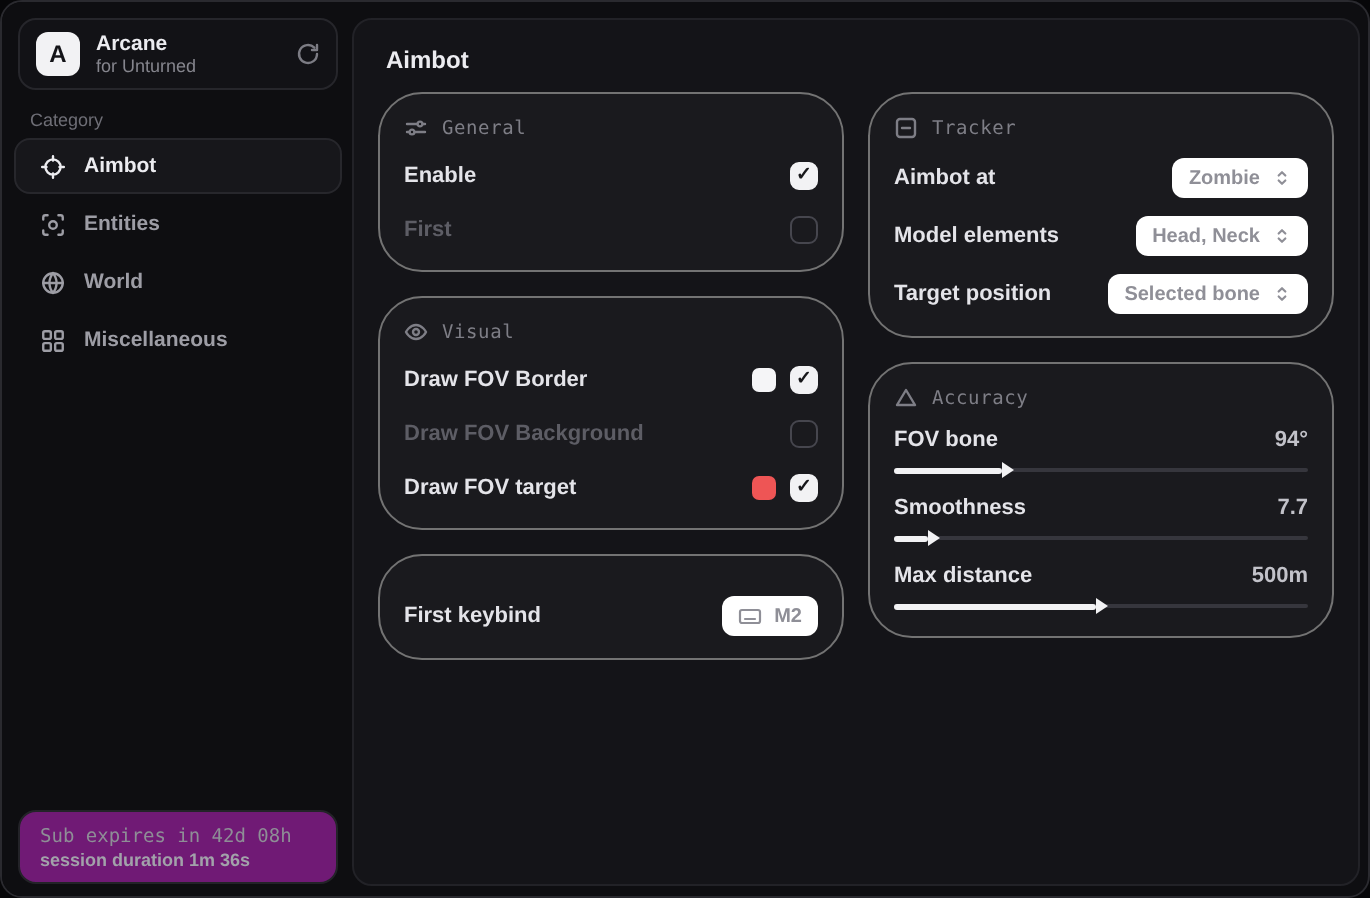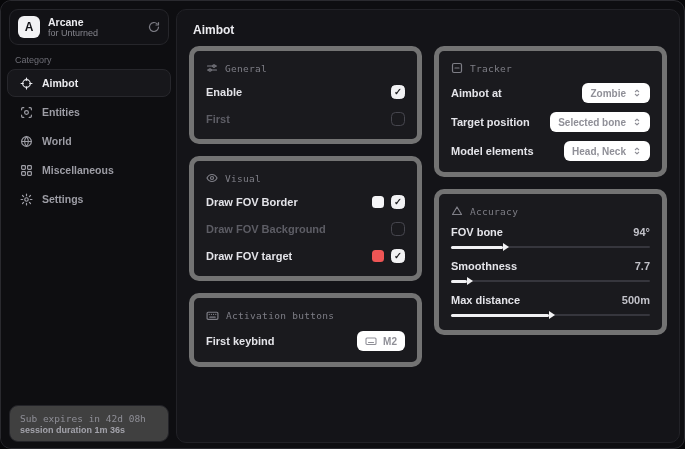--- a/index.html
+++ b/index.html
@@ -14,31 +14,31 @@
   .brand-name { font-size:10.5px; font-weight:700; color:#ececf0; }
   .brand-sub { font-size:9px; color:#85858d; }
   .refresh-btn { color:#7c7c84; display:flex; align-items:center; cursor:pointer; }
 
   .category-label { position:absolute; left:14px; top:54px; font-size:9px; color:#6e6e76; }
   .nav { position:absolute; left:6px; right:5px; top:68px; display:flex; flex-direction:column; gap:1px; }
   .nav-item { height:28px; display:flex; align-items:center; gap:9px; padding:0 12px; border-radius:8px; color:#9d9da5; font-size:10.5px; font-weight:600; border:1px solid transparent; cursor:pointer; }
   .nav-item.selected { background:#17171b; border-color:#27272c; color:#ececf0; }
   .nav-item .nicon { display:flex; align-items:center; color:inherit; }
 
-  .sub-card { position:absolute; left:8px; right:7px; bottom:6px; height:37px; border:1px solid #232328; border-radius:9px; background:#404040; padding:4px 10px; display:flex; flex-direction:column; justify-content:center; gap:1px; }
+  .sub-card { position:absolute; left:8px; right:7px; bottom:6px; height:37px; border:1px solid #232328; border-radius:9px; background:#701a75; padding:4px 10px; display:flex; flex-direction:column; justify-content:center; gap:1px; }
   .sub-line1 { font-family:"DejaVu Sans Mono", monospace; font-size:9.5px; color:#8e8e96; white-space:nowrap; }
   .sub-line2 { font-size:9px; font-weight:600; color:#a2a2aa; white-space:nowrap; }
 
   
   .main { position:absolute; left:175px; top:8px; right:4px; bottom:5px; background:#141418; border:1px solid #222227; border-radius:10px; overflow:hidden; }
   .main-title { padding:13px 16px 9px 16px; font-size:12px; font-weight:700; color:#ececf0; }
   .columns { display:flex; gap:12px; padding:0 12px; align-items:flex-start; }
   .col { width:236px; display:flex; flex-direction:column; gap:12px; }
 
-  .card { background:#1a1a1e; border:5px solid #737373; border-radius:10px; padding:11px 12px; }
+  .card { background:#1a1a1e; border:1px solid #737373; border-radius:22px; padding:11px 12px; }
   .card-header { display:flex; align-items:center; gap:7px; color:#7e7e86; font-family:"DejaVu Sans Mono", monospace; font-size:9.5px; letter-spacing:0.3px; margin-bottom:4px; }
   .card-header .hicon { display:flex; align-items:center; color:#7e7e86; }
 
   .row { display:flex; align-items:center; justify-content:space-between; margin-top:9px; min-height:18px; }
   .row-label { font-size:11px; font-weight:600; color:#e4e4e9; }
   .row-label.dim { color:#5d5d65; }
   .controls { display:flex; align-items:center; gap:7px; }
 
   .swatch { width:12px; height:12px; border-radius:3.5px; flex:none; }
   .cb { width:14px; height:14px; border-radius:4.5px; border:1.5px solid #46464e; background:transparent; display:flex; align-items:center; justify-content:center; cursor:pointer; flex:none; }
@@ -114,29 +114,20 @@
         <span class="nicon">
           <svg width="13" height="13" viewBox="0 0 24 24" fill="none" stroke="currentColor" stroke-width="2.2" stroke-linejoin="round">
               <rect x="3" y="3" width="7" height="7" rx="1.5"></rect>
               <rect x="14" y="3" width="7" height="7" rx="1.5"></rect>
               <rect x="3" y="14" width="7" height="7" rx="1.5"></rect>
               <rect x="14" y="14" width="7" height="7" rx="1.5"></rect>
             </svg>
         </span>
         <span>Miscellaneous</span>
       </div>
-      <div class="nav-item">
-        <span class="nicon">
-          <svg width="13" height="13" viewBox="0 0 24 24" fill="none" stroke="currentColor" stroke-width="2.2" stroke-linecap="round">
-              <circle cx="12" cy="12" r="3.2"></circle>
-              <path d="M12 2v3M12 19v3M2 12h3M19 12h3M4.6 4.6l2.1 2.1M17.3 17.3l2.1 2.1M19.4 4.6l-2.1 2.1M6.7 17.3l-2.1 2.1"></path>
-            </svg>
-        </span>
-        <span>Settings</span>
-      </div>
     </div>
 
     <div class="sub-card">
       <span class="sub-line1">Sub expires in 42d 08h</span>
       <span class="sub-line2">session duration 1m 36s</span>
     </div>
   </div>
 
   <div class="main">
     <div class="main-title">Aimbot</div>
@@ -196,29 +187,20 @@
           <div class="row">
             <span class="row-label">Draw FOV target</span>
             <div class="controls">
               <span class="swatch" style="background:#ee5555"></span>
               <span class="cb on"></span>
             </div>
           </div>
         </div>
 
         <div class="card">
-          <div class="card-header">
-            <span class="hicon">
-              <svg width="13" height="13" viewBox="0 0 24 24" fill="none" stroke="currentColor" stroke-width="2.2" stroke-linecap="round" stroke-linejoin="round">
-                  <rect x="2" y="6" width="20" height="13" rx="2"></rect>
-                  <path d="M6 10h.01M10 10h.01M14 10h.01M18 10h.01M7 15h10"></path>
-                </svg>
-            </span>
-            <span>Activation buttons</span>
-          </div>
           <div class="row">
             <span class="row-label">First keybind</span>
             <div class="pill">
               <span class="picon">
                 <svg width="12" height="12" viewBox="0 0 24 24" fill="none" stroke="currentColor" stroke-width="2.2" stroke-linecap="round" stroke-linejoin="round">
                     <rect x="2" y="6" width="20" height="13" rx="2"></rect>
                     <path d="M7 15h10"></path>
                   </svg>
               </span>
               <span>M2</span>
@@ -244,41 +226,41 @@
             <div class="pill">
               <span>Zombie</span>
               <span class="picon">
                 <svg width="10" height="10" viewBox="0 0 24 24" fill="none" stroke="currentColor" stroke-width="2.6" stroke-linecap="round" stroke-linejoin="round">
                     <path d="M8 9l4-4 4 4M8 15l4 4 4-4"></path>
                   </svg>
               </span>
             </div>
           </div>
           <div class="row">
+            <span class="row-label">Model elements</span>
+            <div class="pill">
+              <span>Head, Neck</span>
+              <span class="picon">
+                <svg width="10" height="10" viewBox="0 0 24 24" fill="none" stroke="currentColor" stroke-width="2.6" stroke-linecap="round" stroke-linejoin="round">
+                    <path d="M8 9l4-4 4 4M8 15l4 4 4-4"></path>
+                  </svg>
+              </span>
+            </div>
+          </div>
+          <div class="row">
             <span class="row-label">Target position</span>
             <div class="pill">
               <span>Selected bone</span>
               <span class="picon">
                 <svg width="10" height="10" viewBox="0 0 24 24" fill="none" stroke="currentColor" stroke-width="2.6" stroke-linecap="round" stroke-linejoin="round">
                     <path d="M8 9l4-4 4 4M8 15l4 4 4-4"></path>
                   </svg>
               </span>
             </div>
           </div>
-          <div class="row">
-            <span class="row-label">Model elements</span>
-            <div class="pill">
-              <span>Head, Neck</span>
-              <span class="picon">
-                <svg width="10" height="10" viewBox="0 0 24 24" fill="none" stroke="currentColor" stroke-width="2.6" stroke-linecap="round" stroke-linejoin="round">
-                    <path d="M8 9l4-4 4 4M8 15l4 4 4-4"></path>
-                  </svg>
-              </span>
-            </div>
-          </div>
         </div>
 
         <div class="card">
           <div class="card-header">
             <span class="hicon">
               <svg width="12" height="12" viewBox="0 0 24 24" fill="none" stroke="currentColor" stroke-width="2.4" stroke-linejoin="round">
                   <path d="M12 4L21 19H3z"></path>
                 </svg>
             </span>
             <span>Accuracy</span>

